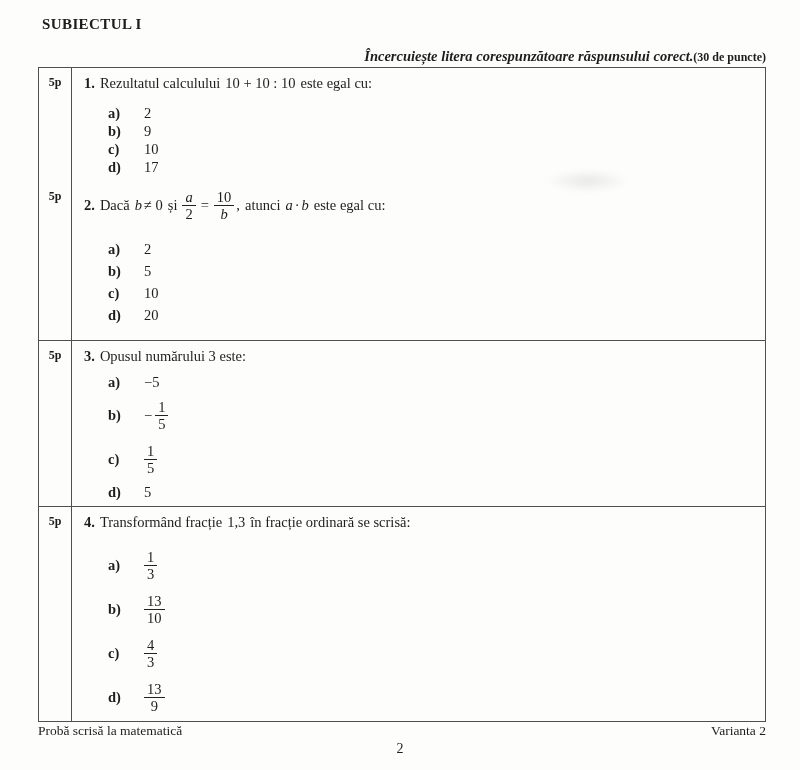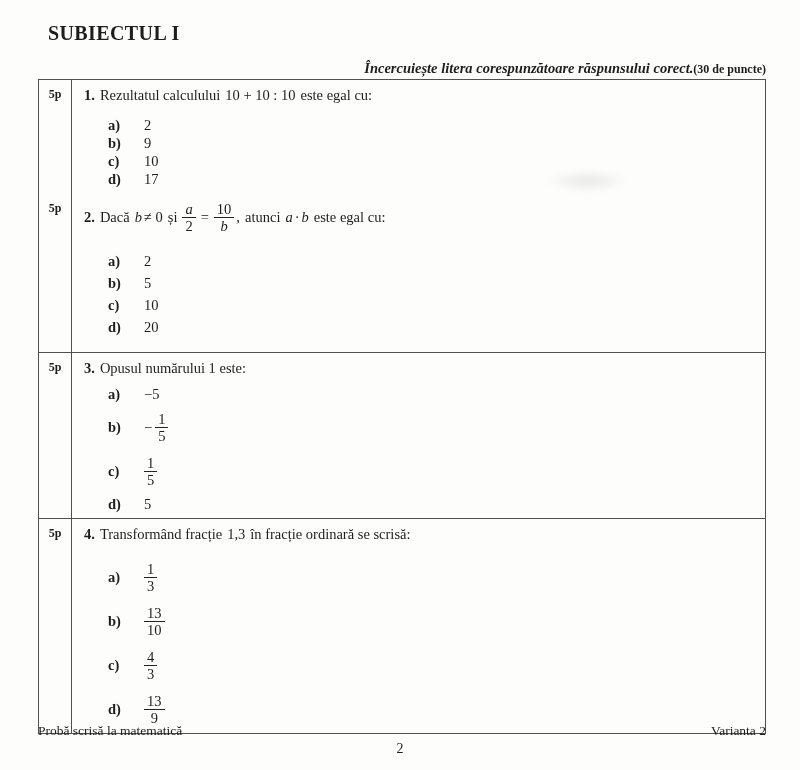--- a/index.html
+++ b/index.html
@@ -2,21 +2,21 @@
 <html><head>
 <meta charset="utf-8">
 <style>
   html,body{margin:0;padding:0;background:#e8e8e8;}
   .page{
     position:relative;width:800px;height:770px;background:#fdfdfc;
     font-family:"Liberation Serif","DejaVu Serif",serif;color:#1d1d1d;
     overflow:hidden;margin:0 auto;
   }
   .doc{position:absolute;left:38px;top:12px;width:728px;}
-  .title{font-size:20px;font-weight:bold;margin:10px;letter-spacing:.4px;}
+  .title{font-size:15px;font-weight:bold;margin:4px;letter-spacing:.4px;}
   .instr-row{display:flex;justify-content:flex-end;align-items:flex-end;margin-top:15px;}
   .instr{font-weight:bold;font-style:italic;font-size:14.5px;}
   .pts-total{font-weight:bold;font-size:12px;white-space:nowrap;}
   .qtable{margin-top:2px;border:1.5px solid #4f4f4f;}
   .qrow{display:flex;box-sizing:border-box;}
   .qrow.bt{border-top:1.5px solid #4f4f4f;}
   .row-q1{height:114px;}
   .row-q2{height:158px;}
   .row-q3{height:166px;}
   .row-q4{height:215px;}
@@ -138,21 +138,21 @@
             </div>
           </div>
         </div>
       </div>
 
       <div class="qrow row-q3 bt">
         <div class="pcell">5p</div>
         <div class="qcell">
           <div class="stem-line">
             <span class="qnum tok">3.</span>
-            <span class="tok">Opusul numărului 1 este:</span>
+            <span class="tok">Opusul numărului 3 este:</span>
           </div>
           <div class="opts" style="margin-top:6px;">
             <div class="opt" style="min-height:22px;">
               <span class="opt-label">a)</span>
               <span class="opt-val">−5</span>
             </div>
             <div class="opt opt-frac">
               <span class="opt-label">b)</span>
               <span class="opt-sign">−</span>
               <span class="frac">

